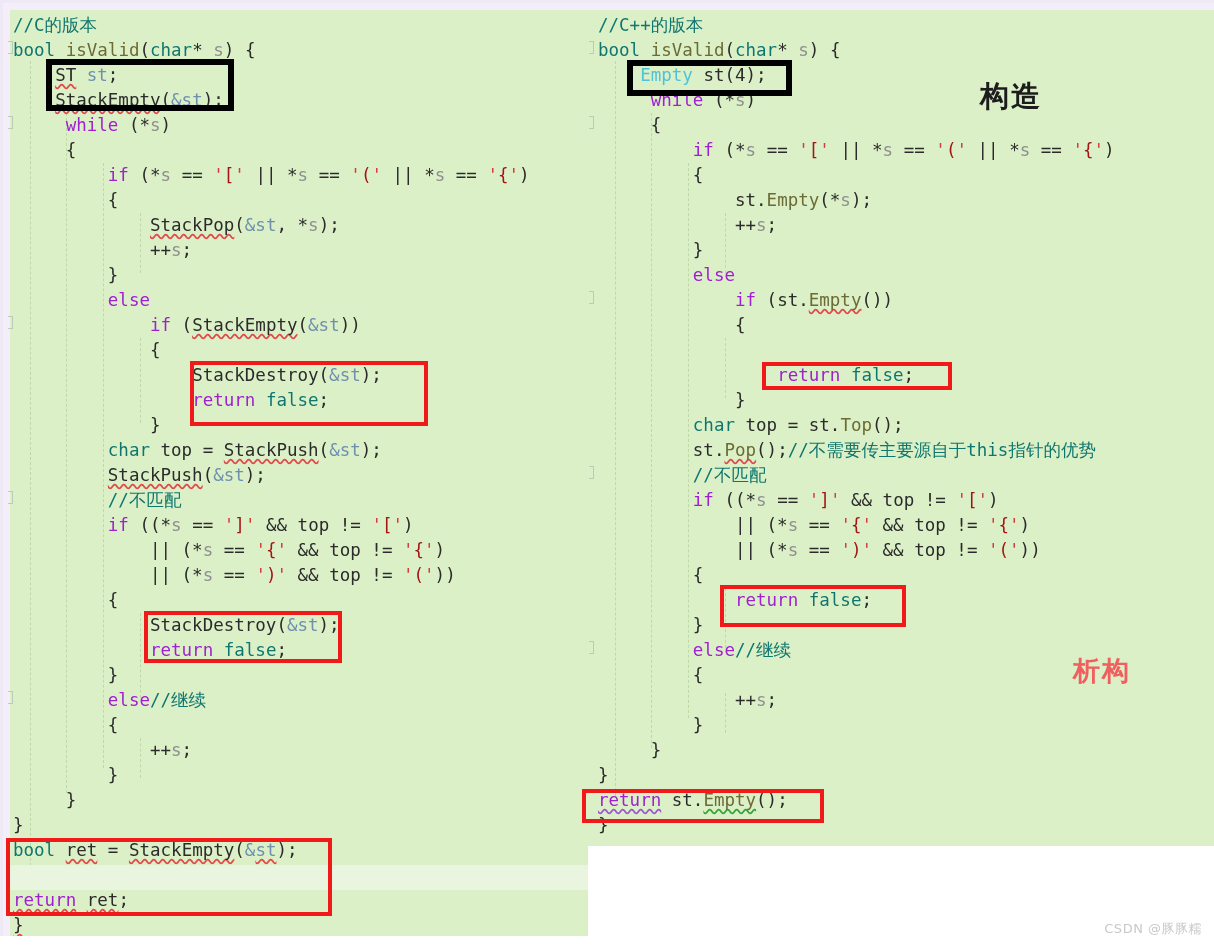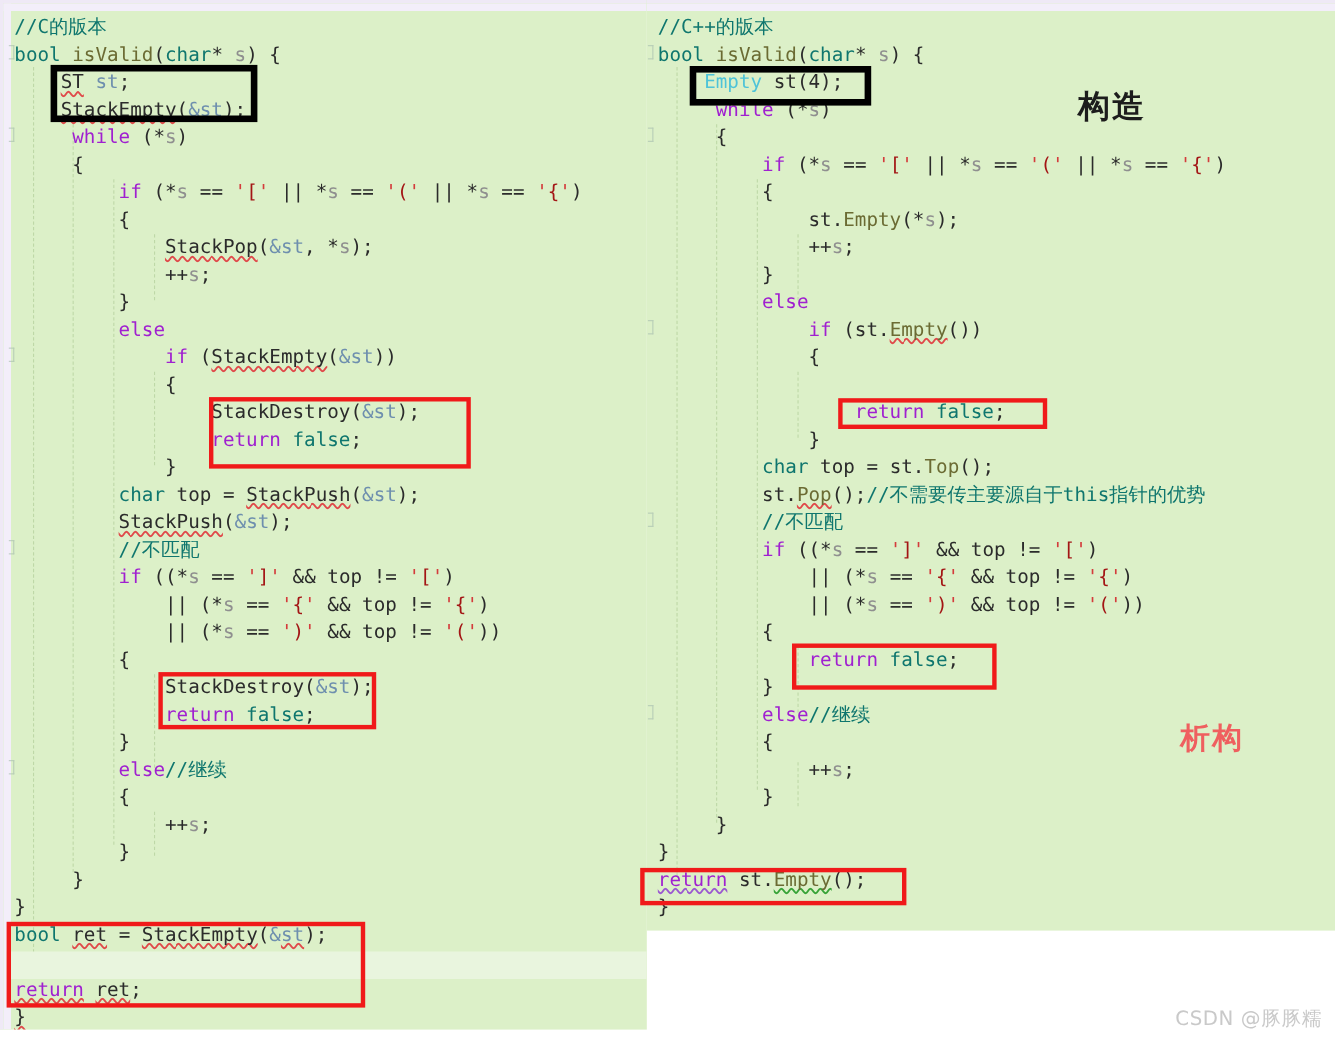--- a/index.html
+++ b/index.html
@@ -144,21 +144,21 @@
   }
   #anno-gouzao { color: #1c1c1c; }
   #anno-xigou  { color: #ef5f5f; font-size: 27px; }
 
   
   #watermark {
     position: absolute;
     right: 12px;
     bottom: 8px;
     font-family: "DejaVu Sans", "Liberation Sans", sans-serif;
-    font-size: 18px;
+    font-size: 13px;
     color: #c9c9c9;
     letter-spacing: .5px;
   }
 </style>
 </head>
 <body>
 
 <div class="panel" id="panel-left">
   <div class="topstrip"></div>
   <div class="leftstrip"></div>

